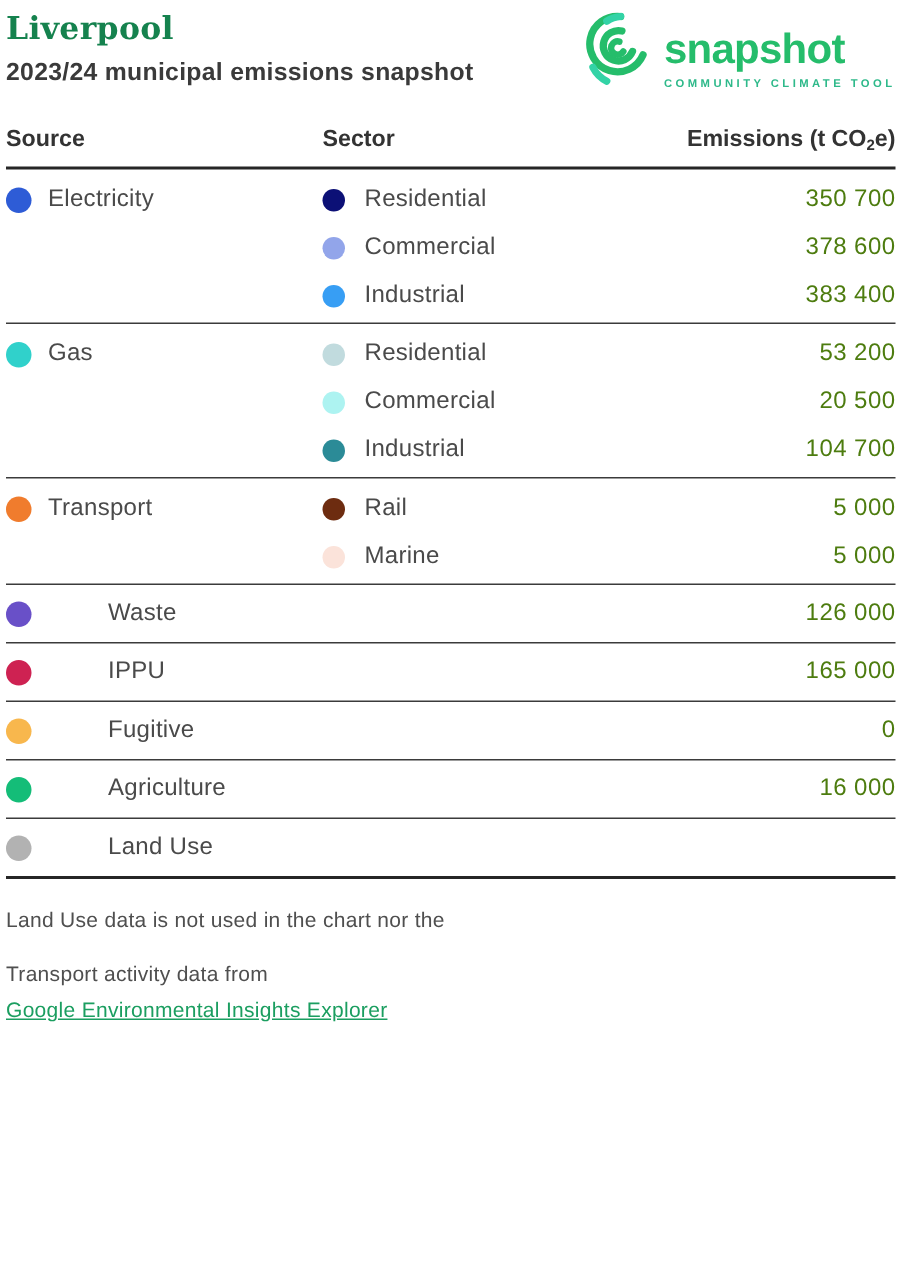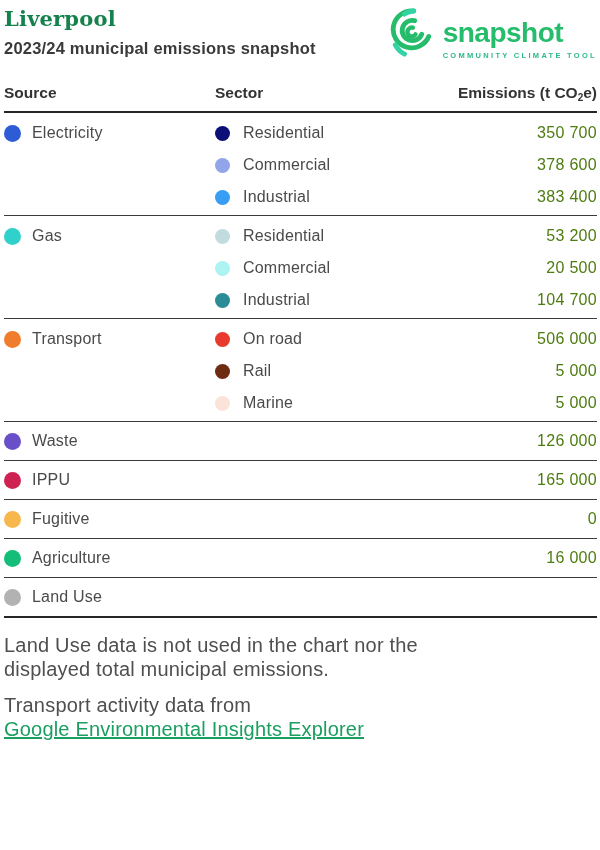--- a/index.html
+++ b/index.html
@@ -48,36 +48,36 @@
   .col-sector { flex: 1; }
   .col-value  { margin-left: auto; text-align: right; }
   .sub2 { font-size: 10px; position: relative; top: 3px; }
 
   .group { display: flex; border-bottom: 1px solid #3b3b3b; padding: 4px 0 2px 0; }
   .group.single { padding: 0; }
   .source-cell {
     width: 211px; display: flex; align-items: center; height: 32px;
     flex-shrink: 0;
   }
-  .group.single .source-cell { height: 38px; }
+  .group.single .source-cell { height: 38px; gap: 40px; }
   .rows { flex: 1; display: flex; flex-direction: column; }
   .subrow { display: flex; align-items: center; height: 32px; }
   .group.single .subrow { height: 38px; }
   .dot {
     border-radius: 50%; flex-shrink: 0; display: inline-block;
   }
   .dot.src { width: 17px; height: 17px; margin-right: 11px; }
   .dot.sec { width: 15px; height: 15px; margin-right: 13px; }
   .label { font-size: 16px; color: #4a4a4a; letter-spacing: 0.2px; }
   .value { margin-left: auto; font-size: 16px; color: #4d7c0f; letter-spacing: 0.3px; }
   .value.muted { color: #a9a9a9; }
   .group.last { border-bottom: 2px solid #262626; }
 
   
-  .footnotes { margin-top: 15px; font-size: 20px; color: #4f4f4f; letter-spacing: 0.2px; }
+  .footnotes { margin-top: 15px; font-size: 14px; color: #4f4f4f; letter-spacing: 0.2px; }
   .footnotes .line { line-height: 24px; }
   .note2 { margin-top: 12px; }
   .src-link { color: #1b9e60; text-decoration: underline; line-height: 24px; display: inline-block; }
 </style>
 </head>
 <body>
 
 <div class="page">
 
   <div class="top-bar">
@@ -155,25 +155,20 @@
       </div>
     </div>
 
     <div class="group">
       <div class="source-cell">
         <span class="dot src" style="background-color: rgb(240, 124, 45);"></span>
         <span class="label">Transport</span>
       </div>
       <div class="rows">
         <div class="subrow">
-          <span class="dot sec" style="background-color: rgb(233, 59, 45);"></span>
-          <span class="label">On road</span>
-          <span class="value">506 000</span>
-        </div>
-        <div class="subrow">
           <span class="dot sec" style="background-color: rgb(109, 44, 16);"></span>
           <span class="label">Rail</span>
           <span class="value">5 000</span>
         </div>
         <div class="subrow">
           <span class="dot sec" style="background-color: rgb(251, 227, 218);"></span>
           <span class="label">Marine</span>
           <span class="value">5 000</span>
         </div>
       </div>
@@ -232,21 +227,20 @@
         <span class="dot src" style="background-color: rgb(178, 178, 178);"></span>
         <span class="label">Land Use</span>
       </div>
     </div>
 
   </div>
 
   <div class="footnotes">
     <div>
       <div class="line">Land Use data is not used in the chart nor the</div>
-      <div class="line">displayed total municipal emissions.</div>
     </div>
     <div class="note2">
       <div class="line">Transport activity data from</div>
       <a href="#" class="src-link">Google Environmental Insights Explorer</a>
     </div>
   </div>
 
 </div>
 
 </body></html>

